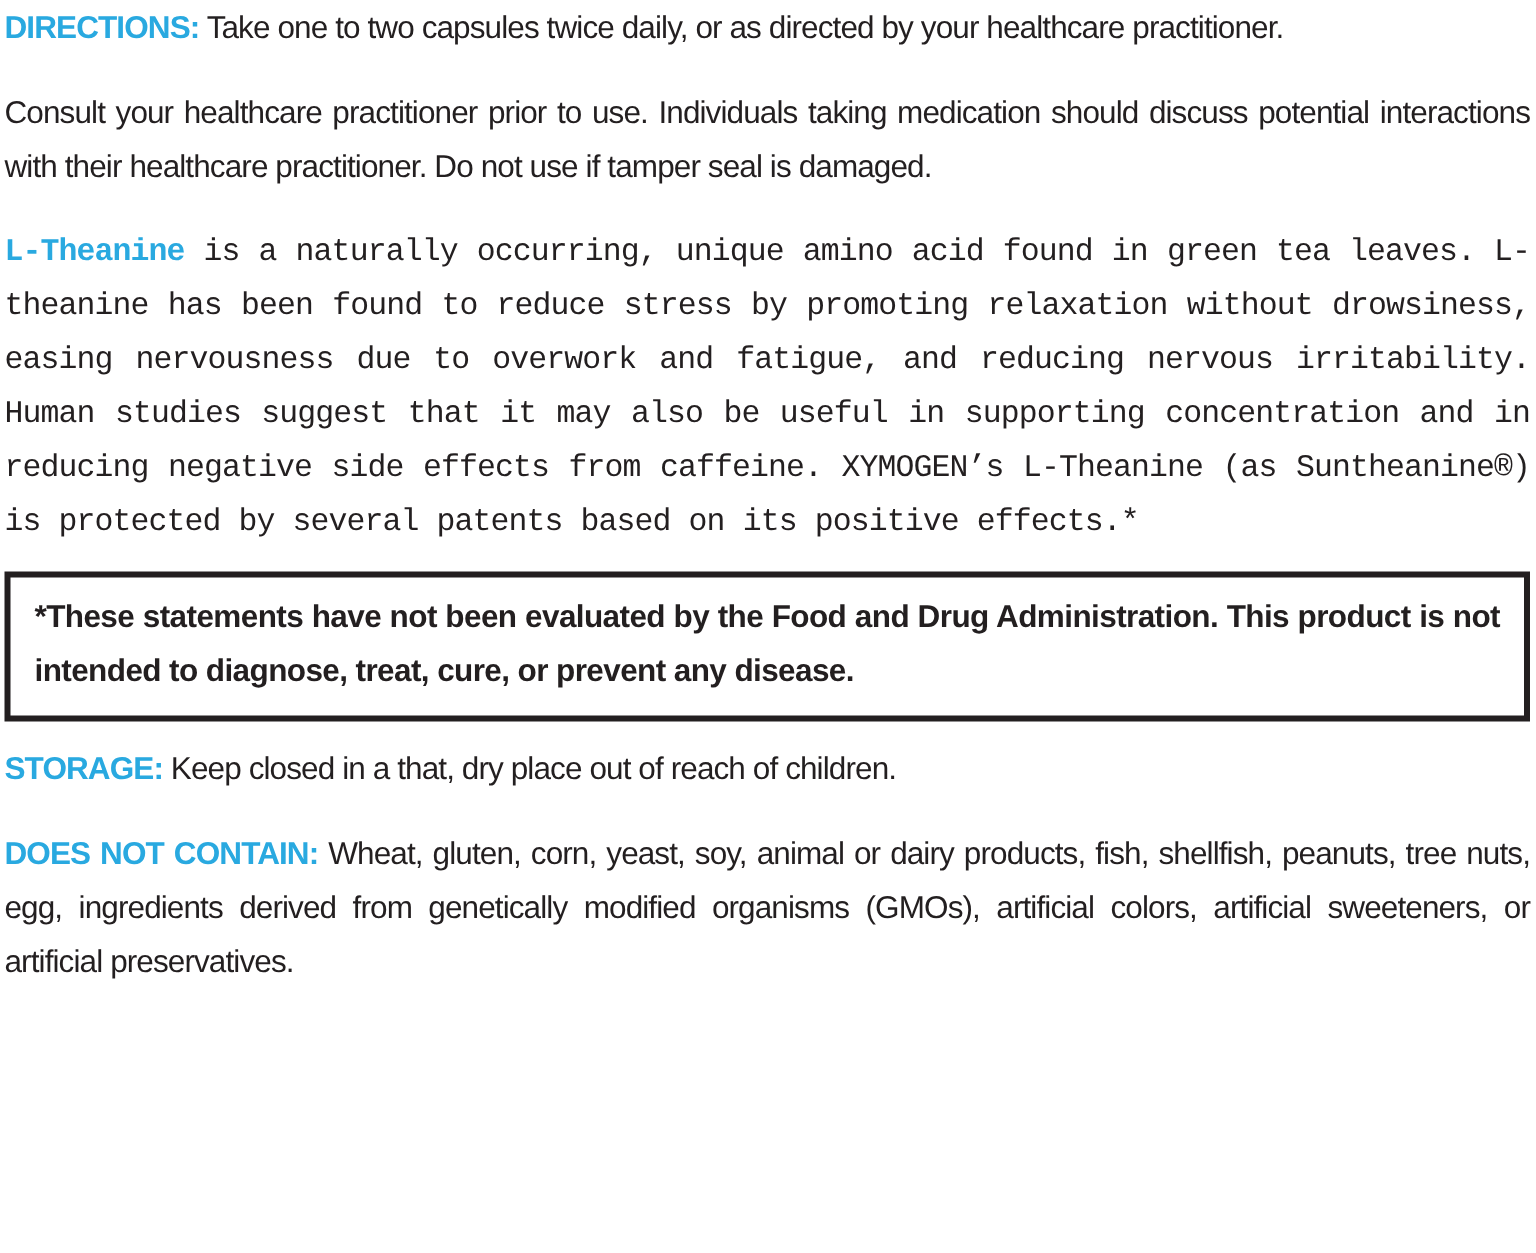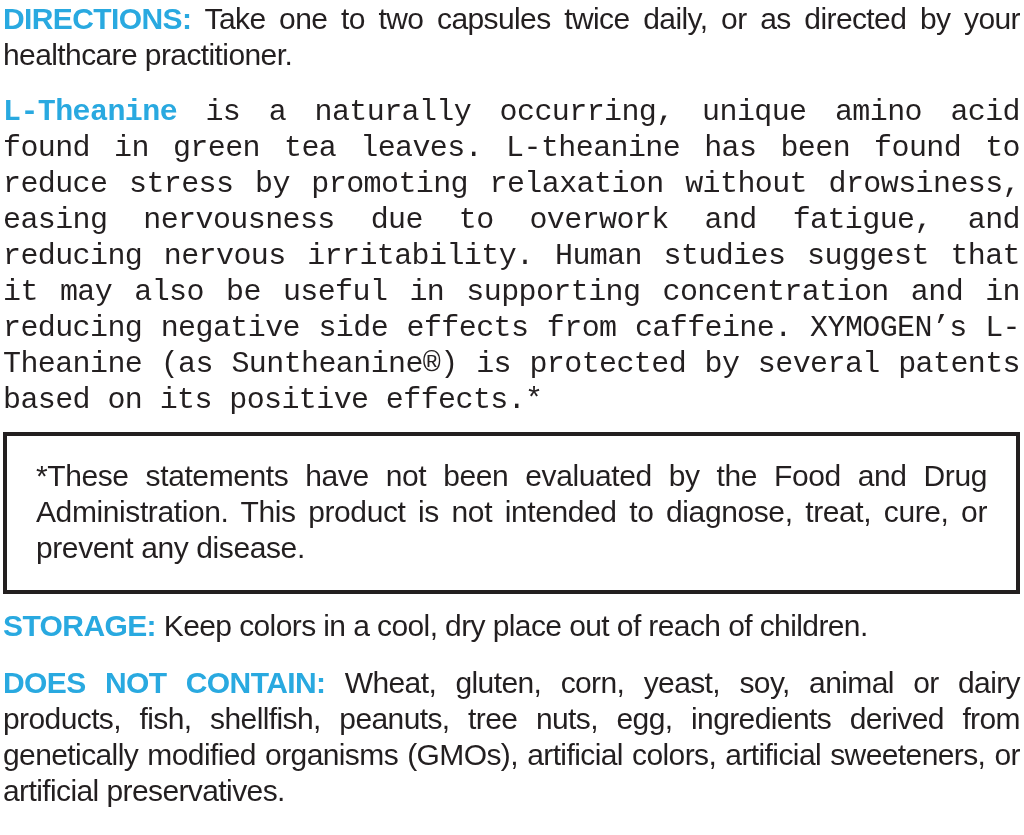--- a/index.html
+++ b/index.html
@@ -14,63 +14,64 @@
     color: #231F20;
     overflow: hidden;
   }
   .label-panel {
     padding: 1px 4px 0 3px;
     box-sizing: border-box;
     width: 1024px;
   }
   .para {
     margin: 0 0 21px 0;
-    font-size: 30px;
+    font-size: 21px;
     line-height: 36px;
     letter-spacing: -0.6px;
     text-align: justify;
     color: #231F20;
   }
   .para.tight {
     margin-bottom: 14px;
     font-family: Liberation Mono, monospace;
   }
   .heading {
     color: #29A9E0;
     font-weight: bold;
   }
   .disclaimer-box {
     border: 4px solid #231F20;
     padding: 5px 12px 7px 12px;
     margin: 0 0 14px 0;
     box-sizing: border-box;
   }
   .disclaimer-box .para {
-    margin: 17px;
-    font-weight: normal;
+    margin: 4px;
+    font-weight: bold;
     letter-spacing: -0.4px;
   }
   .storage-para {
     margin-bottom: 21px;
   }
   .last-para {
     margin-bottom: 0;
   }
 </style>
 </head>
 <body>
 
 <div class="label-panel">
 
   <p class="para"><span class="heading">DIRECTIONS:</span><span> Take one to two capsules twice daily, or as directed by your healthcare practitioner.</span></p>
 
+  <p class="para"><span>Consult your healthcare practitioner prior to use. Individuals taking medication should discuss potential interactions with their healthcare practitioner. Do not use if tamper seal is damaged.</span></p>
 
   <p class="para tight"><span class="heading">L-Theanine</span><span> is a naturally occurring, unique amino acid found in green tea leaves. L-theanine has been found to reduce stress by promoting relaxation without drowsiness, easing nervousness due to overwork and fatigue, and reducing nervous irritability. Human studies suggest that it may also be useful in supporting concentration and in reducing negative side effects from caffeine. XYMOGEN’s L-Theanine (as Suntheanine®) is protected by several patents based on its positive effects.*</span></p>
 
   <div class="disclaimer-box">
     <p class="para"><span>*These statements have not been evaluated by the Food and Drug Administration. This product is not intended to diagnose, treat, cure, or prevent any disease.</span></p>
   </div>
 
-  <p class="para storage-para"><span class="heading">STORAGE:</span><span> Keep colors in a cool, dry place out of reach of children.</span></p>
+  <p class="para storage-para"><span class="heading">STORAGE:</span><span> Keep closed in a that, dry place out of reach of children.</span></p>
 
   <p class="para last-para"><span class="heading">DOES NOT CONTAIN:</span><span> Wheat, gluten, corn, yeast, soy, animal or dairy products, fish, shellfish, peanuts, tree nuts, egg, ingredients derived from genetically modified organisms (GMOs), artificial colors, artificial sweeteners, or artificial preservatives.</span></p>
 
 </div>
 
 </body></html>

